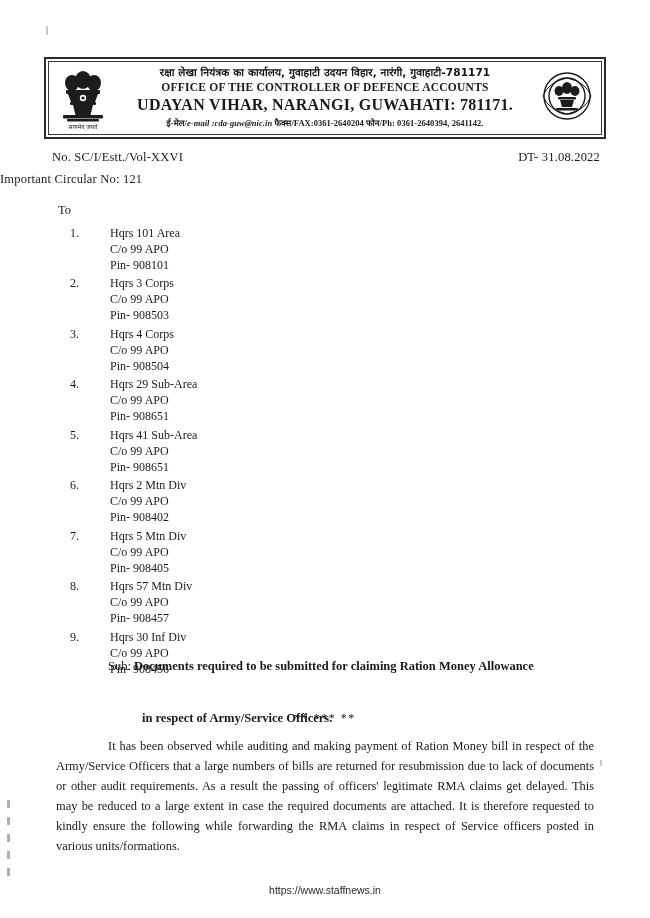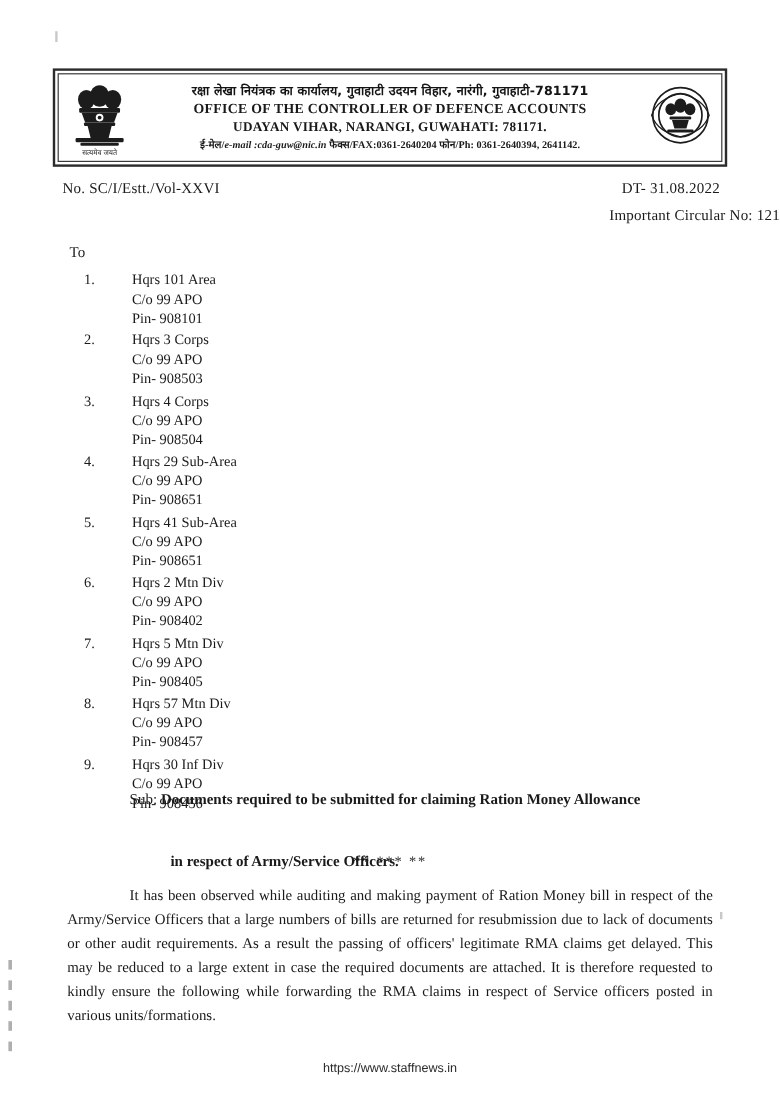--- a/index.html
+++ b/index.html
@@ -66,21 +66,21 @@
     color: #141414;
   }
   .lh-l1 {
     font-size: 11.5px;
     font-weight: bold;
     letter-spacing: 0.25px;
     line-height: 1.3;
     margin-top: 1px;
   }
   .lh-l2 {
-    font-size: 11px;
+    font-size: 16px;
     font-weight: bold;
     letter-spacing: 0.25px;
     line-height: 1.3;
   }
   .lh-l3 {
     font-size: 8.5px;
     font-weight: bold;
     line-height: 1.35;
     margin-top: 2px;
     letter-spacing: 0.05px;
@@ -96,21 +96,21 @@
     display: flex;
     justify-content: space-between;
     font-size: 12.5px;
     letter-spacing: 0.2px;
   }
   .circular-title {
     position: absolute;
     left: 0;
     top: 172px;
     width: 650px;
-    text-align: right;
+    text-align: left;
     font-size: 12.5px;
     letter-spacing: 0.2px;
   }
   .to-label {
     position: absolute;
     left: 58px;
     top: 203px;
     font-size: 12.5px;
   }
 

